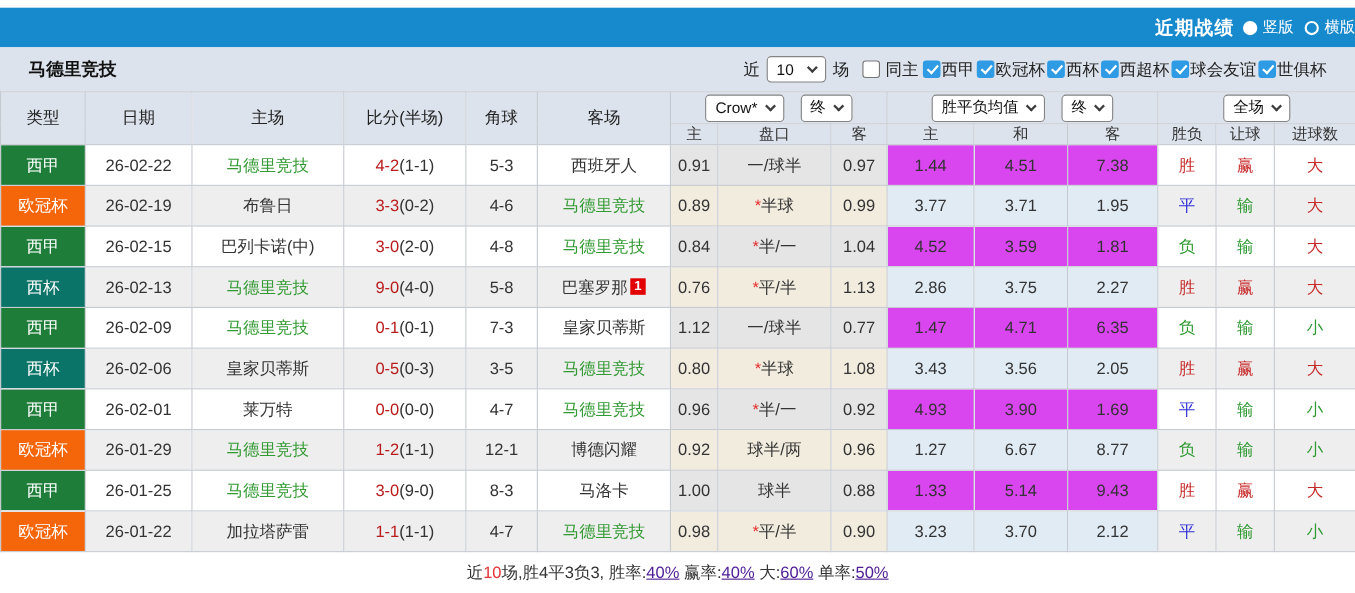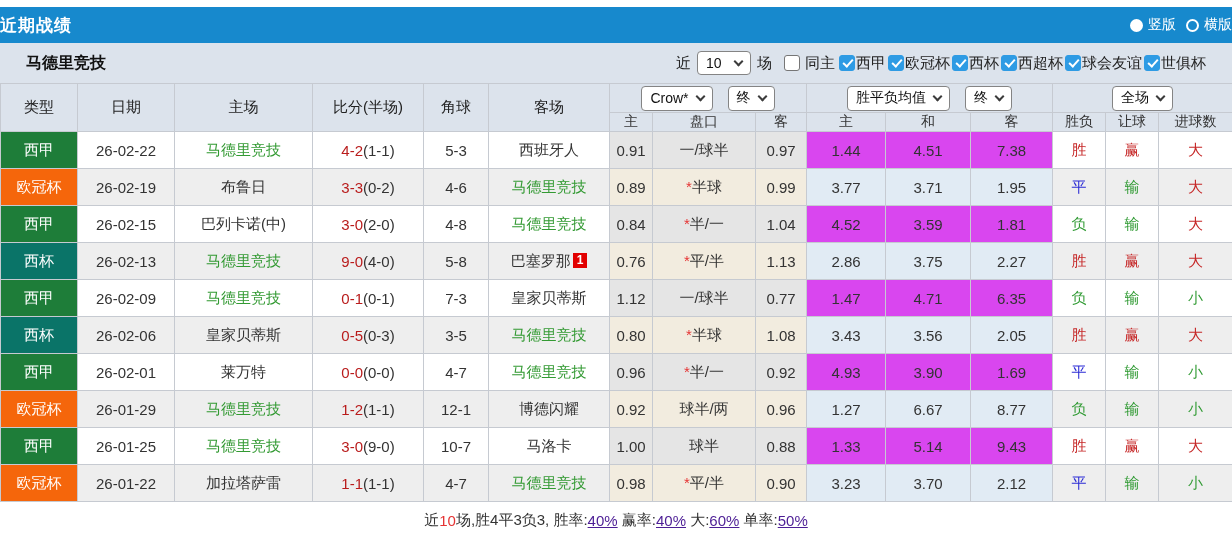--- a/index.html
+++ b/index.html
@@ -6,21 +6,21 @@
   body {
     margin: 0; width: 1232px; background: #fff;
     font-family: "Liberation Sans", "DejaVu Sans", sans-serif;
     color: #222;
   }
   .top-strip { height: 7px; background: #fff; }
 
   
   .title-bar {
     height: 36px; background: #1789cd; color: #fff;
-    display: flex; align-items: center; justify-content: space-between; gap: 8px;
+    display: flex; align-items: center; justify-content: flex-end; gap: 8px;
   }
   .title-bar .title { font-size: 17px; font-weight: bold; letter-spacing: 1px; }
   .layout-opt { display: inline-flex; align-items: center; gap: 5px; font-size: 14px; cursor: pointer; }
   .radio { width: 13px; height: 13px; border-radius: 50%; border: 2px solid #fff; display: inline-block; }
   .radio.filled { background: #fff; }
 
   
   .filter-bar {
     height: 40px; background: #dce3ec; display: flex; align-items: center;
     padding: 0 26px; font-size: 15px;
@@ -356,21 +356,21 @@
     <td class="col-eu"><span>8.77</span></td>
     <td><span class="c-green">负</span></td>
     <td><span class="c-green">输</span></td>
     <td><span class="c-green">小</span></td>
   </tr>
       <tr>
     <td class="lg-green"><span>西甲</span></td>
     <td><span>26-01-25</span></td>
     <td><span class="self">马德里竞技</span></td>
     <td><span class="score">3-0</span><span class="half">(9-0)</span></td>
-    <td><span>10-7</span></td>
+    <td><span>8-3</span></td>
     <td><span>马洛卡</span></td>
     <td class="col-odds"><span>1.00</span></td>
     <td class="col-odds"><span class="star"></span><span>球半</span></td>
     <td class="col-odds"><span>0.88</span></td>
     <td class="col-eu"><span>1.33</span></td>
     <td class="col-eu"><span>5.14</span></td>
     <td class="col-eu"><span>9.43</span></td>
     <td><span class="c-red">胜</span></td>
     <td><span class="c-red">赢</span></td>
     <td><span class="c-red">大</span></td>

